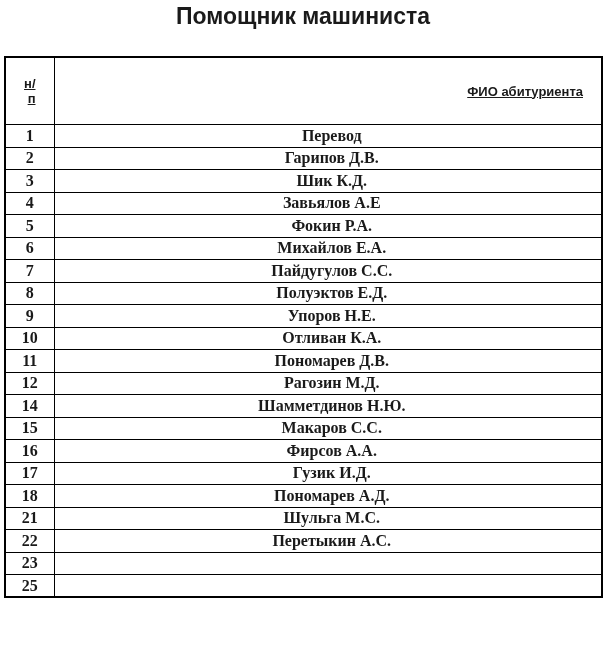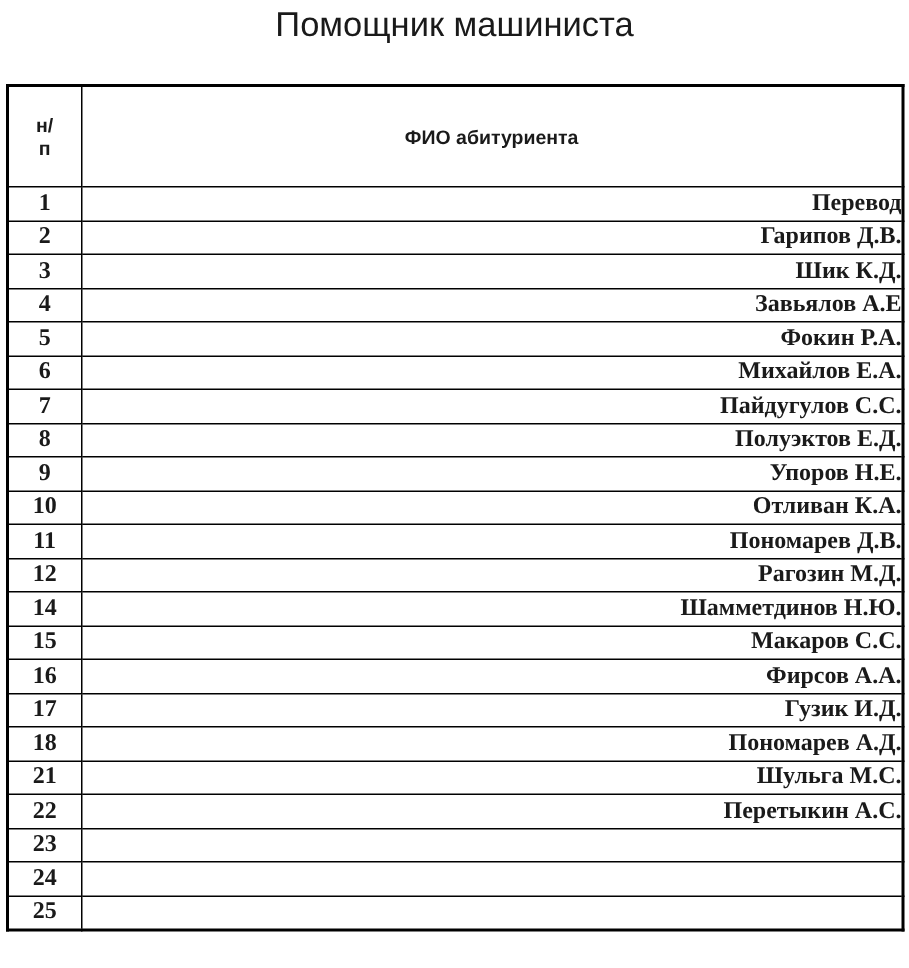--- a/index.html
+++ b/index.html
@@ -16,21 +16,21 @@
     position: relative;
     background: #ffffff;
   }
   .doc-title {
     position: absolute;
     top: 3px;
     left: 0;
     width: 100%;
     text-align: center;
     font-family: "Liberation Sans", sans-serif;
-    font-weight: 400;
+    font-weight: 700;
     font-size: 23px;
     color: #1a1a1a;
     letter-spacing: 0px;
   }
   table.roster {
     position: absolute;
     top: 56px;
     left: 4px;
     width: 599px;
     border-collapse: collapse;
@@ -38,41 +38,42 @@
     border: 2px solid #000000;
   }
   table.roster col.col-num { width: 49px; }
   table.roster th {
     border: 1.5px solid #000000;
     height: 24px;
     font-family: "Liberation Sans", sans-serif;
     font-weight: 700;
     font-size: 13px;
     color: #1a1a1a;
-    text-align: center;
+    text-align: right;
     vertical-align: middle;
     padding: 18px;
+    text-decoration: underline;
   }
   table.roster td {
     border: 1.5px solid #000000;
     height: 22.5px;
     font-family: "Liberation Serif", serif;
     font-weight: 700;
     font-size: 16px;
     color: #1a1a1a;
     vertical-align: middle;
     padding: 0;
     overflow: hidden;
     white-space: nowrap;
   }
   table.roster td.cell-num {
     text-align: center;
   }
   table.roster td.cell-name {
-    text-align: right;
+    text-align: center;
     padding-left: 8px;
   }
 </style>
 </head>
 <body>
 
 <div class="page">
 
   <div class="doc-title">Помощник машиниста</div>
 
@@ -163,23 +164,19 @@
         </tr>
         <tr>
           <td class="cell-num">22</td>
           <td class="cell-name">Перетыкин А.С.</td>
         </tr>
         <tr>
           <td class="cell-num">23</td>
           <td class="cell-name"></td>
         </tr>
         <tr>
-          <td class="cell-num">24</td>
-          <td class="cell-name"></td>
-        </tr>
-        <tr>
           <td class="cell-num">25</td>
           <td class="cell-name"></td>
         </tr>
       </tbody>
   </table>
 
 </div>
 
 </body></html>

